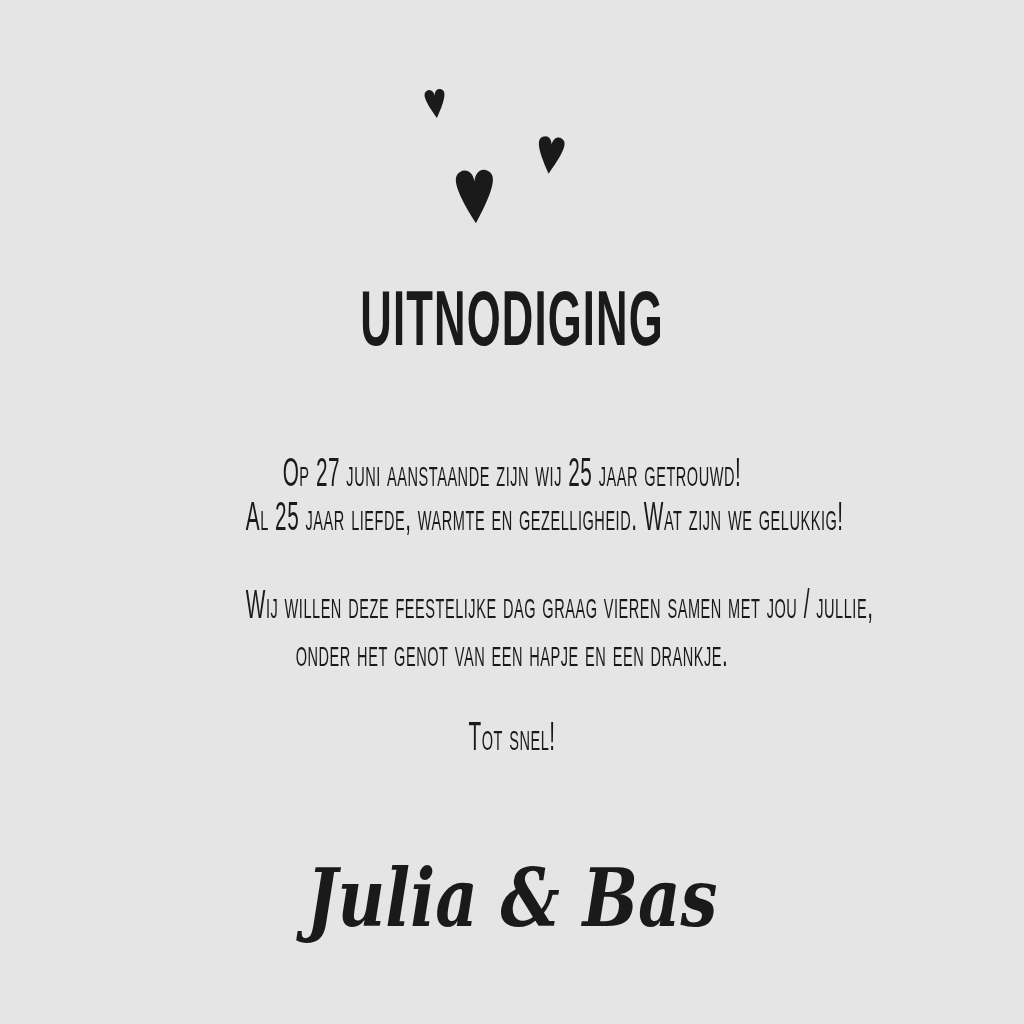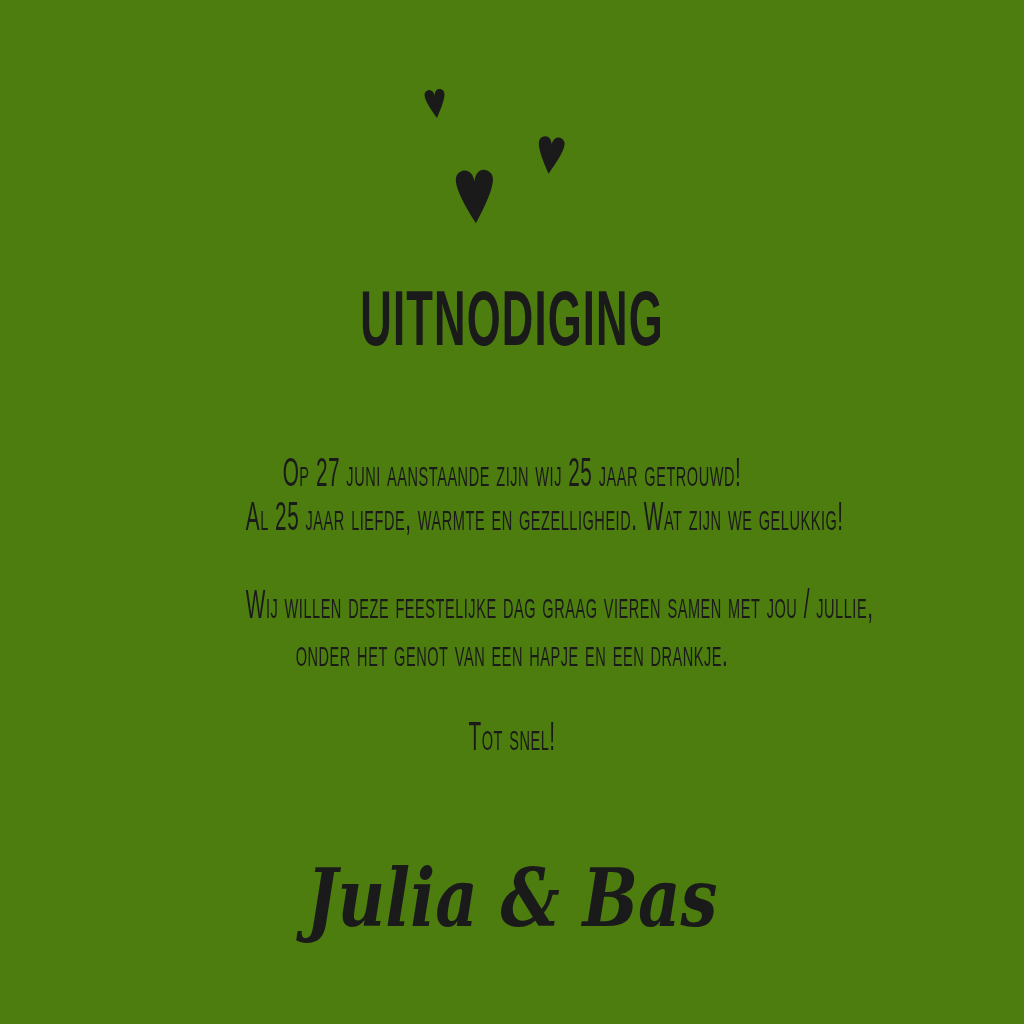--- a/index.html
+++ b/index.html
@@ -5,21 +5,21 @@
   html, body {
     margin: 0;
     padding: 0;
     background: #ffffff;
     font-family: "Liberation Sans", sans-serif;
   }
   .card {
     position: relative;
     width: 1024px;
     height: 1024px;
-    background: #4d7c0f;
+    background: #e5e5e5;
     overflow: hidden;
     color: #1a1a1a;
   }
   .heart {
     position: absolute;
   }
   .heart svg { display: block; width: 100%; height: 100%; }
   .title {
     position: absolute;
     top: 278px;

